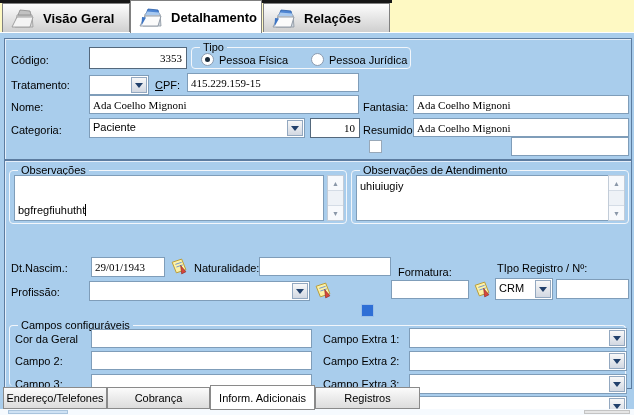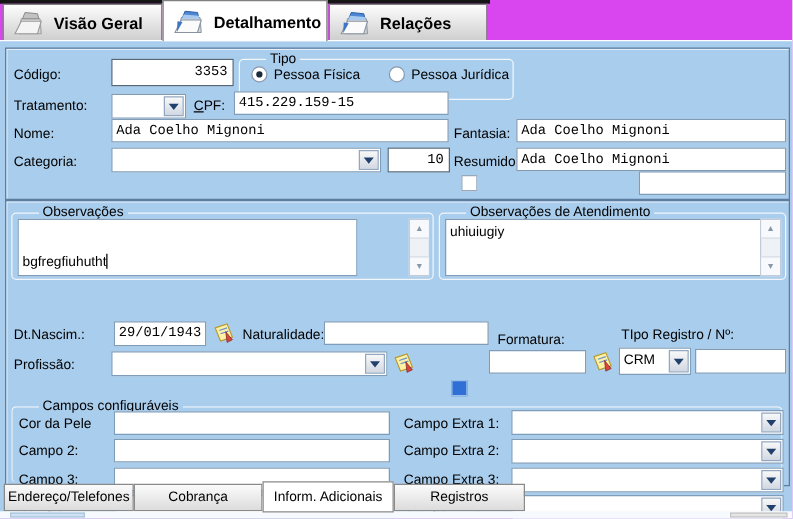--- a/index.html
+++ b/index.html
@@ -1,41 +1,41 @@
 <!DOCTYPE html>
 <html><head>
 <meta charset="utf-8">
 <style>
   html,body{margin:0;padding:0;background:#fff;}
   #app{position:relative;width:634px;height:415px;font-family:"Liberation Sans",sans-serif;
-       font-size:11px;color:#000;background:#d946ef;overflow:hidden;}
+       font-size:11px;color:#000;background:#fef9c3;overflow:hidden;}
   .abs{position:absolute;box-sizing:border-box;}
   
   .top-black{position:absolute;left:0;top:0;width:392px;height:3px;background:#161616;}
   .ttab{position:absolute;top:3px;height:29px;background:linear-gradient(#fdfdfd,#e8e8e8 45%,#cfcfcf);
         border:1px solid #808080;border-bottom:none;display:flex;align-items:center;gap:8px;
         padding:0 6px;box-sizing:border-box;}
   .ttab.active{top:0;height:33px;background:#fff;z-index:3;}
   .ttab .tlabel{font-size:13px;font-weight:bold;}
   .folder-ic{width:26px;height:24px;flex:0 0 auto;}
   
   #content{position:absolute;left:0;top:32px;width:634px;height:383px;background:#a9cdec;
            border-top:1px solid #fff;box-sizing:border-box;}
   .panel{position:absolute;border:1px solid #5c7ca0;box-shadow:inset 1px 1px 0 #e4eefa;background:#a9cdec;}
   .lbl{position:absolute;white-space:nowrap;}
   .inp{position:absolute;background:#fff;border:1px solid #7f9db9;box-sizing:border-box;
-       font-family:Liberation Mono, monospace;font-size:11px;padding:1px 3px;color:#000;}
+       font-family:Liberation Serif, serif;font-size:11px;padding:1px 3px;color:#000;}
   .ro{border:1px solid #54687c;text-align:right;padding-right:4px;display:flex;align-items:center;justify-content:flex-end;}
   .combo{position:absolute;background:#fff;border:1px solid #7f9db9;box-sizing:border-box;}
   .combo .val{position:absolute;left:3px;top:2px;right:18px;overflow:hidden;white-space:nowrap;}
   .dbtn{position:absolute;right:1px;top:1px;bottom:1px;width:16px;
         background:linear-gradient(#f8f8f8,#d2d8e2);border:1px solid #93a8c0;box-sizing:border-box;
         display:flex;align-items:center;justify-content:center;}
   .dbtn:after{content:"";width:0;height:0;border:4px solid transparent;border-top:5px solid #21406b;margin-top:4px;}
-  fieldset.grp{position:absolute;border:1px solid #f2f6fb;border-radius:4px;margin:0;padding:13px;box-sizing:border-box;}
+  fieldset.grp{position:absolute;border:1px solid #f2f6fb;border-radius:4px;margin:0;padding:0;box-sizing:border-box;}
   fieldset.grp legend{font-size:11px;padding:0 3px;margin-left:8px;}
   .radio{width:11px;height:11px;border-radius:50%;background:#fff;border:1px solid #8a9ab0;
          display:inline-block;position:relative;flex:0 0 auto;}
   .radio.sel:after{content:"";position:absolute;left:3px;top:3px;width:5px;height:5px;border-radius:50%;background:#1a2a3a;}
   .cb{position:absolute;width:13px;height:13px;background:#fff;border:1px solid #98a8b8;box-sizing:border-box;}
   .cb.on{background:#2f6fd6;border:1px solid #9cc0e8;}
   .tarea{position:absolute;background:#fff;border:1px solid #7f9db9;box-sizing:border-box;
          font-size:11px;padding:4px 3px;overflow:hidden;}
   .caret{display:inline-block;width:1px;height:12px;background:#000;vertical-align:-2px;}
   .sbar{position:absolute;width:17px;background:#eef2f7;border:1px solid #c2ccd8;box-sizing:border-box;}
@@ -127,38 +127,39 @@
       <span class="lbl" style="left:150px;top:40px;"><u class="accel">C</u><span>PF:</span></span>
       <input class="inp" style="left: 182px; top: 34px; width: 172px; height: 19px;" value="415.229.159-15">
 
       <span class="lbl" style="left:6px;top:62px;">Nome:</span>
       <input class="inp" style="left: 84px; top: 56px; width: 270px; height: 19px;" value="Ada Coelho Mignoni">
       <span class="lbl" style="left:358px;top:62px;">Fantasia:</span>
       <input class="inp" style="left: 408px; top: 56px; width: 216px; height: 19px;" value="Ada Coelho Mignoni">
 
       <span class="lbl" style="left:6px;top:85px;">Categoria:</span>
       <div class="combo" style="left:84px;top:79px;width:216px;height:20px;">
+        <span class="val">Paciente</span>
         <span class="dbtn"></span>
       </div>
       <div class="inp ro" style="left:305px;top:79px;width:50px;height:20px;">
         <span>10</span>
       </div>
       <span class="lbl" style="left:358px;top:85px;">Resumido:</span>
       <input class="inp" style="left: 408px; top: 79px; width: 216px; height: 19px;" value="Ada Coelho Mignoni">
 
       <span class="cb" style="left:364px;top:101px;"></span>
       <input class="inp" style="left: 506px; top: 98px; width: 118px; height: 19px;" value="">
     </div>
 
     <div class="panel" style="left:4px;top:127px;width:626px;height:227px;">
 
       <fieldset class="grp" style="left:4px;top:3px;width:338px;height:60px;">
         <legend>Observações</legend>
       </fieldset>
-      <div class="tarea" style="left:9px;top:14px;width:272px;height:46px;display:flex;align-items:flex-end;">
+      <div class="tarea" style="left:9px;top:14px;width:310px;height:46px;display:flex;align-items:flex-end;">
         <span><span>bgfregfiuhutht</span><span class="caret"></span></span>
       </div>
       <div class="sbar" style="left:322px;top:14px;height:46px;">
         <span class="sarr up">▲</span>
         <span class="sarr dn">▼</span>
       </div>
 
       <fieldset class="grp" style="left:346px;top:3px;width:278px;height:60px;">
         <legend>Observações de Atendimento</legend>
       </fieldset>
@@ -197,21 +198,21 @@
         <span class="dbtn"></span>
       </div>
       <input class="inp" style="left: 551px; top: 118px; width: 73px; height: 20px;" value="">
 
       <span class="cb on" style="left:356px;top:143px;"></span>
 
       <fieldset class="grp" style="left:4px;top:158px;width:617px;height:67px;border-bottom:none;">
         <legend>Campos configuráveis</legend>
       </fieldset>
 
-      <span class="lbl" style="left:10px;top:172px;">Cor da Pele</span>
+      <span class="lbl" style="left:10px;top:172px;">Cor da Geral</span>
       <input class="inp" style="left: 86px; top: 168px; width: 221px; height: 19px;" value="">
       <span class="lbl" style="left:10px;top:194px;">Campo 2:</span>
       <input class="inp" style="left: 86px; top: 190px; width: 221px; height: 19px;" value="">
       <span class="lbl" style="left:10px;top:217px;">Campo 3:</span>
       <input class="inp" style="left: 86px; top: 213px; width: 221px; height: 19px;" value="">
       <span class="lbl" style="left:10px;top:239px;">Campo 4:</span>
       <input class="inp" style="left: 86px; top: 235px; width: 221px; height: 19px;" value="">
 
       <span class="lbl" style="left:318px;top:172px;">Campo Extra 1:</span>
       <div class="combo" style="left:404px;top:167px;width:218px;height:20px;">

